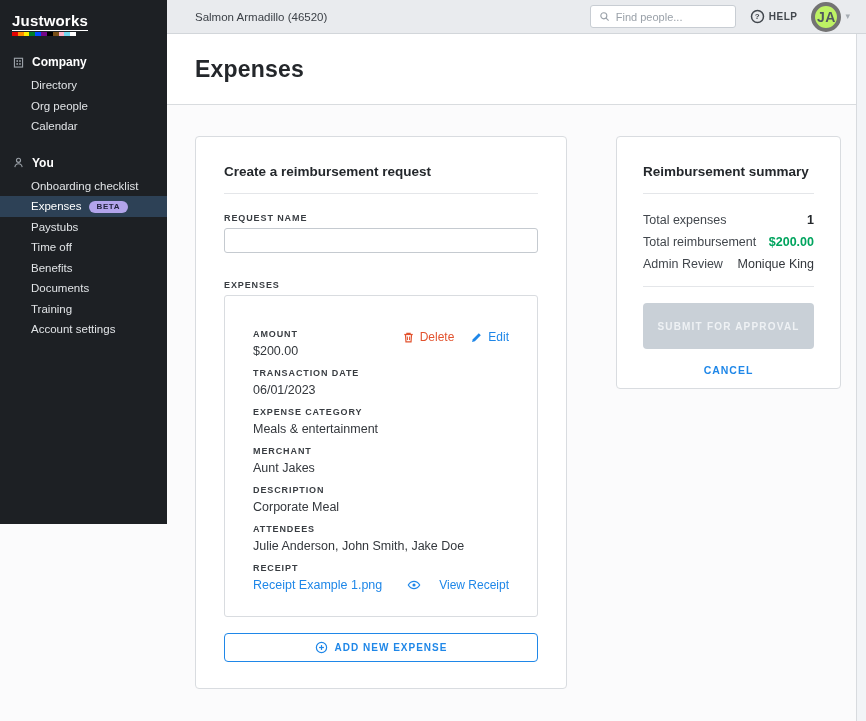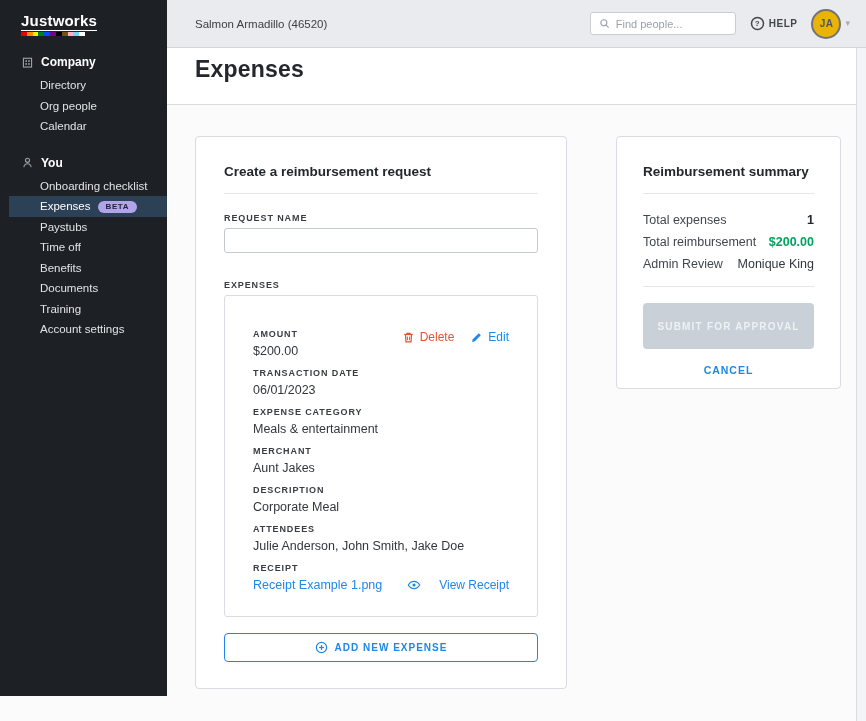--- a/index.html
+++ b/index.html
@@ -5,22 +5,22 @@
   * { margin:0; padding:0; box-sizing:border-box; }
   html,body { width:866px; height:721px; }
   body {
     position:relative; overflow:hidden;
     font-family:"Liberation Sans", sans-serif;
     background:#fbfbfc; color:#33373c;
   }
 
   
   .sidebar {
-    position:absolute; left:0; top:0; width:167px; height:696px;
-    background:#1d2024; z-index:5;padding-left:9px;
+    position:absolute; left:0; top:0; width:167px; height:524px;
+    background:#1d2024; z-index:5;
   }
   .logo-block { padding:12px 0 0 12px; width:fit-content; }
   .logo-text {
     color:#fff; font-size:15px; font-weight:bold; letter-spacing:.2px;
     border-bottom:1.5px solid #fff; padding-bottom:1px; display:block;
   }
   .pride-stripe { display:flex; height:4px; width:64px; margin-top:1px; }
   .stripe-seg { flex:1; height:4px; }
 
   .nav-section { margin-top:16px; }
@@ -36,21 +36,21 @@
   }
   .nav-item.active { background:#2d4156; color:#fff; }
   .beta-badge {
     display:inline-block; vertical-align:1px; margin-left:7px;
     background:#b2a4eb; color:#23233f; font-size:8px; font-weight:bold;
     letter-spacing:.6px; padding:2px 8px; border-radius:8px; line-height:1;
   }
 
   
   .topbar {
-    position:absolute; left:167px; right:0; top:0; height:48px;
+    position:absolute; left:167px; right:0; top:0; height:34px;
     background:#e9ebee; border-bottom:1px solid #d2d6da;
     display:flex; align-items:center; padding:0 16px 0 28px; z-index:4;
   }
   .company-name { font-size:11.5px; color:#3c4147; }
   .search-box {
     margin-left:auto; margin-right:14px; width:146px; height:23px;
     background:#fff; border:1px solid #c8cdd3; border-radius:3px;
     display:flex; align-items:center; padding:0 8px; gap:6px; color:#9aa1a9;
   }
   .search-box svg { width:11px; height:11px; flex:0 0 auto; }
@@ -59,23 +59,23 @@
     font-family:"Liberation Sans",sans-serif; background:transparent; color:#3c4147;
   }
   .search-box input::placeholder { color:#9aa1a9; }
   .help-btn {
     display:flex; align-items:center; gap:4px; margin-right:14px; cursor:pointer;
     color:#42474d; font-size:10px; font-weight:bold; letter-spacing:.5px;
   }
   .help-btn svg { width:15px; height:15px; }
   .avatar-wrap { display:flex; align-items:center; gap:4px; cursor:pointer; }
   .avatar {
-    width:30px; height:30px; border-radius:50%; background:#eab308;
-    border:2px solid #737373; display:flex; align-items:center; justify-content:center;
-    font-size:10px; font-weight:bold; color:#515760; letter-spacing:.4px;
+    width:30px; height:30px; border-radius:50%; background:#bef264;
+    border:4px solid #737373; display:flex; align-items:center; justify-content:center;
+    font-size:14px; font-weight:bold; color:#515760; letter-spacing:.4px;
   }
   .chevron { font-size:9px; color:#a6acb3; line-height:1; }
 
   
   .page-header {
     position:absolute; left:167px; right:10px; top:34px; height:71px;
     background:#fff; border-bottom:1px solid #d9dcdf;
     display:flex; align-items:center; padding-left:28px; z-index:3;
   }
   .page-title { font-size:23px; font-weight:bold; color:#24272b; letter-spacing:.2px; }

